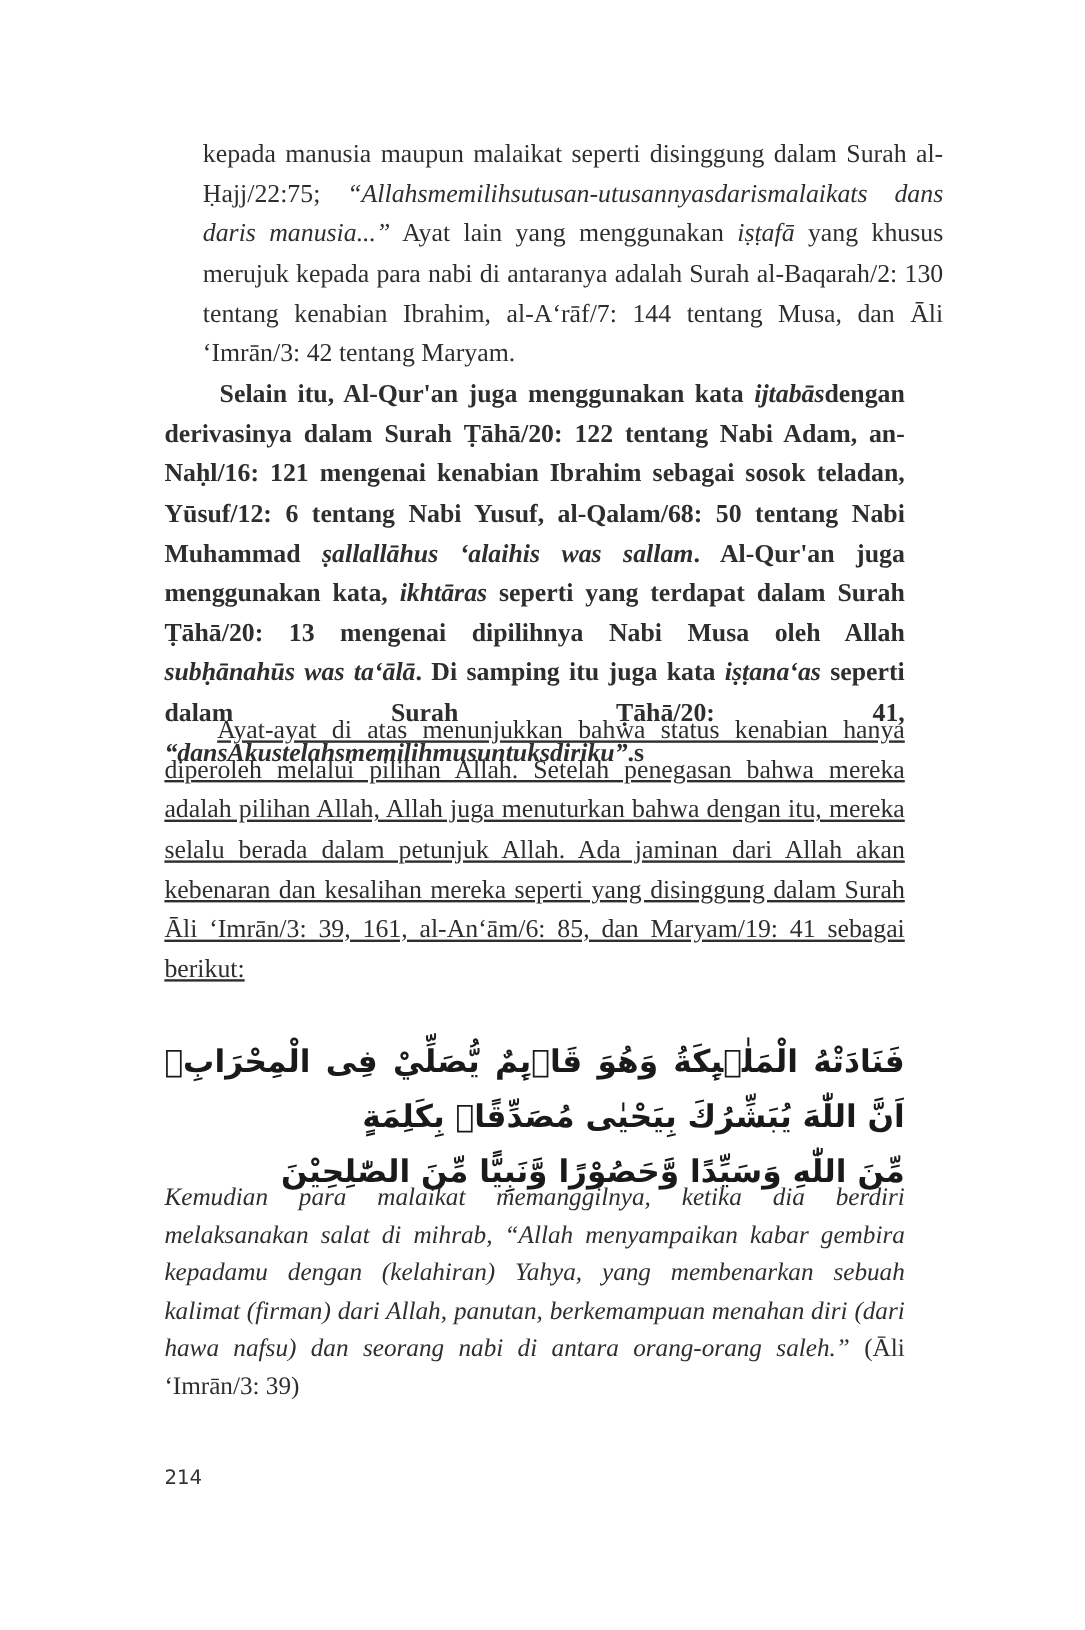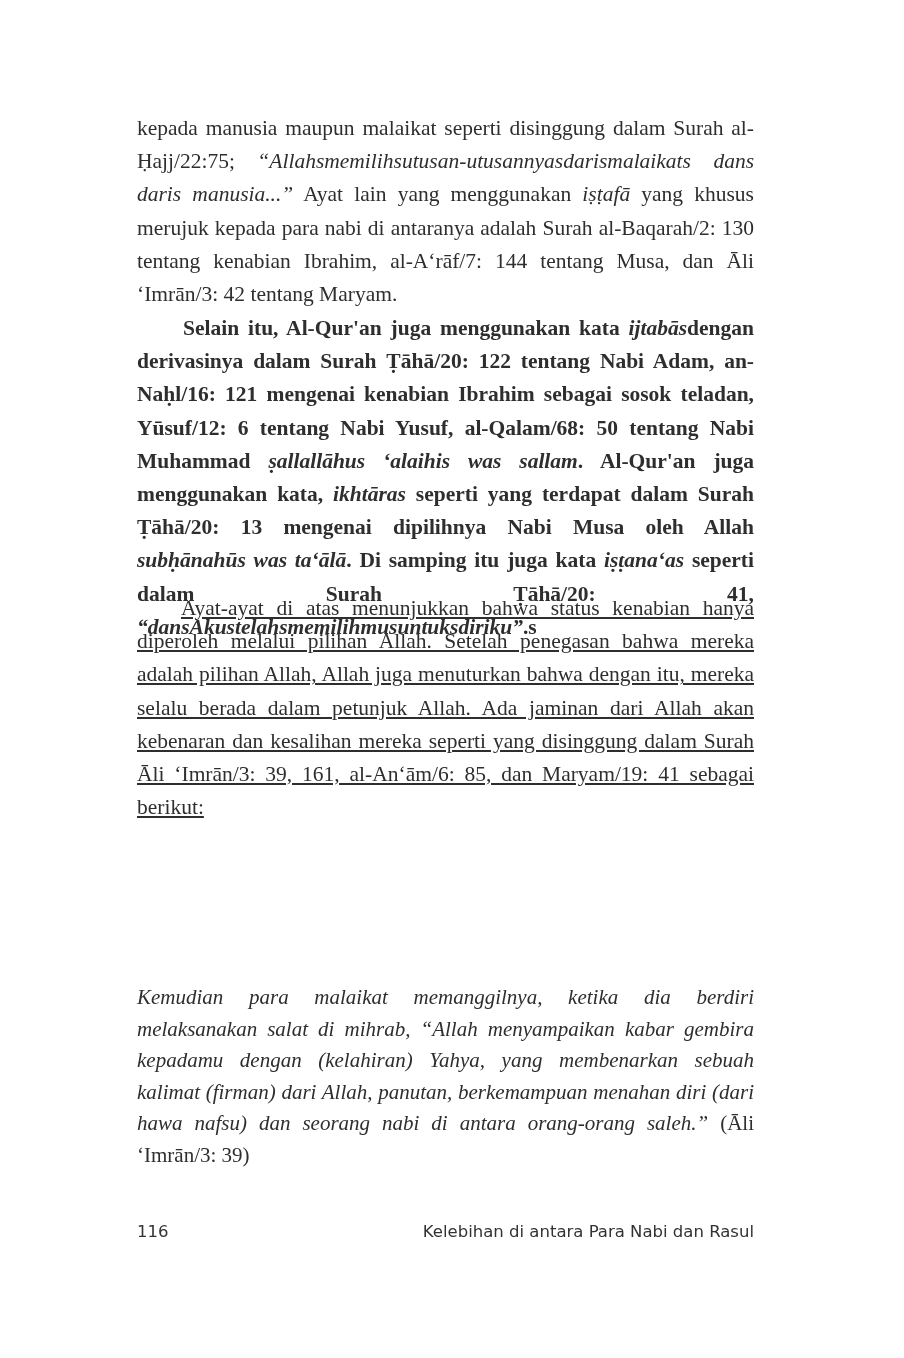--- a/index.html
+++ b/index.html
@@ -5,21 +5,21 @@
   html, body { margin: 0; padding: 0; background: #ffffff; }
   body { width: 904px; height: 1358px; position: relative; overflow: hidden; color: #2b2b2b; }
   .page { position: absolute; left: 0; top: 0; width: 904px; height: 1358px; background: #fff; }
   .body-text {
     position: absolute; left: 137px; width: 617px;
     font-family: "Liberation Serif", "DejaVu Serif", serif;
     font-size: 21.5px; line-height: 33.2px; text-align: justify;
     color: #2e2e2e;
   }
   .body-text p { margin: 0; }
-  .p1 { top: 112px; }
+  .p1 { top: 112px; margin-left: 32px; }
   .p2 { top: 312px; }
   .p3 { top: 592px; text-decoration: underline; }
   .indent { text-indent: 44px; }
   .indent-s { text-indent: 46px; font-weight: bold; }
   i { font-style: italic; }
   .arabic {
     position: absolute; left: 137px; width: 617px; top: 862px;
     font-family: "DejaVu Sans", sans-serif; font-size: 26px; line-height: 46px;
     direction: rtl; text-align: justify; color: #1a1a1a; font-weight: bold;
   }
@@ -46,23 +46,26 @@
   </div>
 
   <div class="body-text p2">
     <p class="indent-s"><span>Selain itu, Al-Qur'an juga menggunakan kata </span><i>ijtabās</i><span>dengan derivasinya dalam Surah Ṭāhā/20: 122 tentang Nabi Adam, an-Naḥl/16: 121 mengenai kenabian Ibrahim sebagai sosok teladan, Yūsuf/12: 6 tentang Nabi Yusuf, al-Qalam/68: 50 tentang Nabi Muhammad </span><i>ṣallallāhus ‘alaihis was sallam</i><span>. Al-Qur'an juga menggunakan kata, </span><i>ikhtāras</i><span> seperti yang terdapat dalam Surah Ṭāhā/20: 13 mengenai dipilihnya Nabi Musa oleh Allah </span><i>subḥānahūs was ta‘ālā</i><span>. Di samping itu juga kata </span><i>iṣṭana‘as</i><span> seperti dalam Surah Ṭāhā/20: 41, </span><i>“dansAkustelahsmemilihmusuntuksdiriku”</i><span>.s</span></p>
   </div>
 
   <div class="body-text p3">
     <p class="indent">Ayat-ayat di atas menunjukkan bahwa status kenabian hanya diperoleh melalui pilihan Allah. Setelah penegasan bahwa mereka adalah pilihan Allah, Allah juga menuturkan bahwa dengan itu, mereka selalu berada dalam petunjuk Allah. Ada jaminan dari Allah akan kebenaran dan kesalihan mereka seperti yang disinggung dalam Surah Āli ‘Imrān/3: 39, 161, al-An‘ām/6: 85, dan Maryam/19: 41 sebagai berikut:</p>
   </div>
 
+  <div class="arabic">
+    <div>فَنَادَتْهُ الْمَلٰۤىِٕكَةُ وَهُوَ قَاۤىِٕمٌ يُّصَلِّيْ فِى الْمِحْرَابِۙ اَنَّ اللّٰهَ يُبَشِّرُكَ بِيَحْيٰى مُصَدِّقًاۢ بِكَلِمَةٍ</div>
+    <div class="l2">مِّنَ اللّٰهِ وَسَيِّدًا وَّحَصُوْرًا وَّنَبِيًّا مِّنَ الصّٰلِحِيْنَ</div>
+  </div>
 
   <div class="translation">
     <span class="ital">Kemudian para malaikat memanggilnya, ketika dia berdiri melaksanakan salat di mihrab, “Allah menyampaikan kabar gembira kepadamu dengan (kelahiran) Yahya, yang membenarkan sebuah kalimat (firman) dari Allah, panutan, berkemampuan menahan diri (dari hawa nafsu) dan seorang nabi di antara orang-orang saleh.”</span><span> (Āli ‘Imrān/3: 39)</span>
   </div>
 
   <div class="footer">
-    <span>116</span>
-    <span>Kelebihan di antara Para Nabi dan Rasul</span>
+    <span>214</span>
   </div>
 
 </div>
 
 </body></html>

